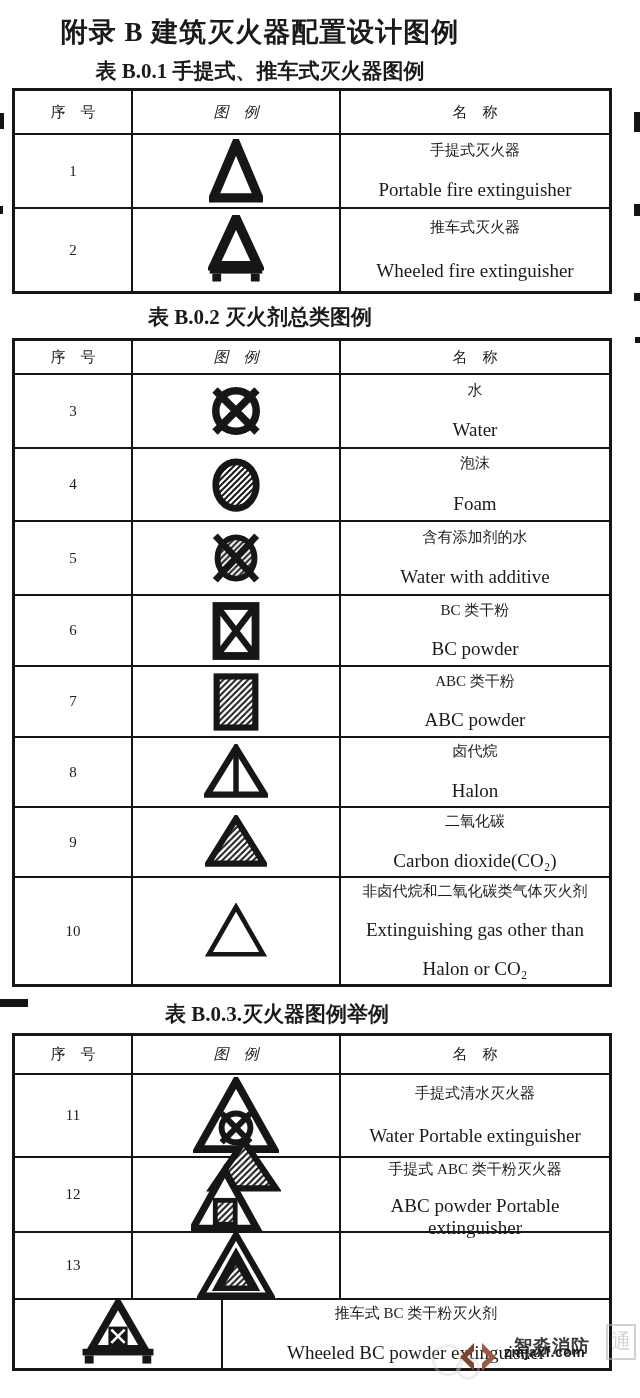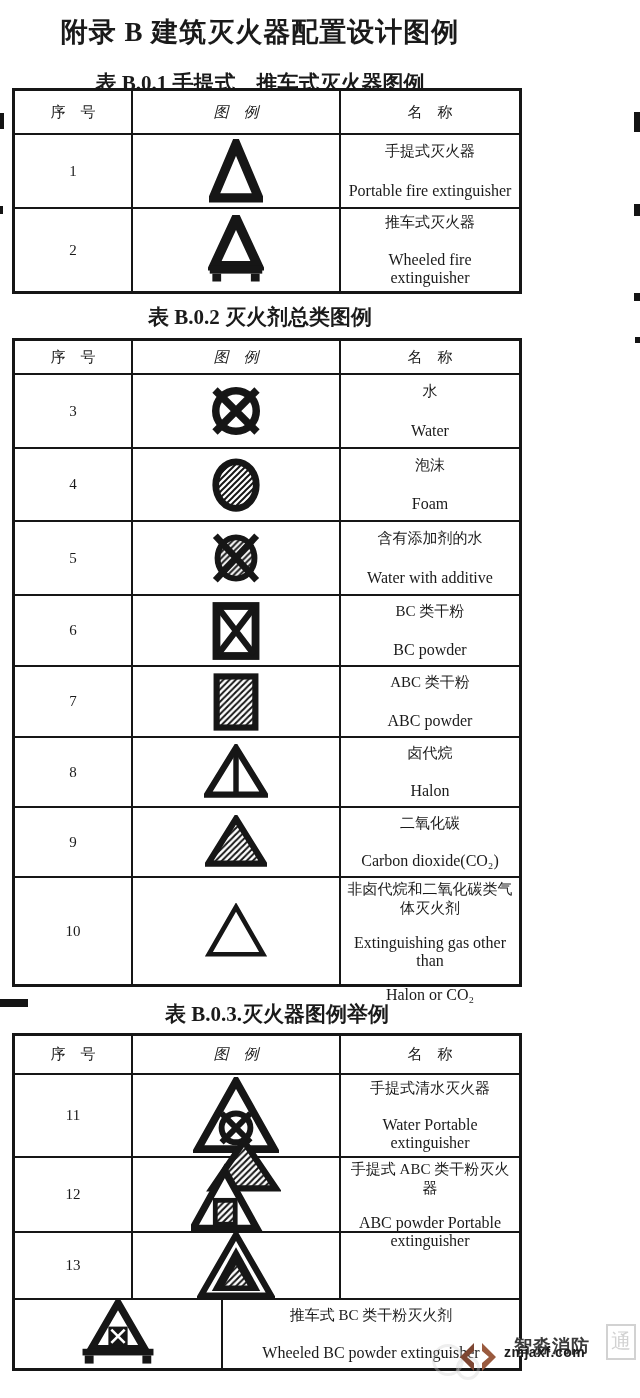--- a/index.html
+++ b/index.html
@@ -1,37 +1,37 @@
 <!DOCTYPE html>
 <html><head>
 <meta charset="utf-8">
 <style>
   html,body{margin:0;padding:0;background:#ffffff;}
   .page{position:relative;width:640px;height:1398px;background:#ffffff;overflow:hidden;
         font-family:"Liberation Serif","DejaVu Serif",serif;color:#1a1a1a;}
   .t-title{position:absolute;left:0;width:520px;text-align:center;font-weight:bold;}
   #main-title{top:14px;font-size:27px;letter-spacing:1px;}
-  #t1-title{top:69px;font-size:21px;}
+  #t1-title{top:57px;font-size:21px;}
   #t2-title{top:303px;font-size:21px;}
   #t3-title{top:1000px;font-size:21px;margin-left:17px;}
 
-  .tbl{position:absolute;left:12px;width:510px;border:3px solid #161616;box-sizing:border-box;background:#fff;}
+  .tbl{position:absolute;left:12px;width:600px;border:3px solid #161616;box-sizing:border-box;background:#fff;}
   #tbl1{top:88px;}  #tbl2{top:338px;}  #tbl3{top:1033px;}
 
   .trow{display:flex;box-sizing:border-box;}
   .trow + .trow{border-top:2px solid #161616;}
   .cell{box-sizing:border-box;display:flex;align-items:center;justify-content:center;}
   .c-no{flex:0 0 118px;border-right:2px solid #161616;font-size:15px;}
   .c-legend{flex:0 0 208px;border-right:2px solid #161616;position:relative;overflow:visible;font-style:italic;}
   .c-name{flex:1 1 auto;display:flex;flex-direction:column;justify-content:space-evenly;
           align-items:center;font-size:15px;text-align:center;padding:2px 6px;}
   .hdr-row .c-name{flex-direction:row;justify-content:center;}
   .hdr{font-size:15px;}
   .name-zh{font-size:15px;}
-  .name-en{font-size:16px;margin-top:16px;}
+  .name-en{font-size:19px;margin-top:16px;}
   .sym{display:block;}
   .sym-abs{position:absolute;left:50%;transform:translateX(-50%);z-index:2;}
 
   #watermark{position:absolute;right:4px;bottom:6px;width:176px;height:66px;z-index:6;
              font-family:"Liberation Sans","DejaVu Sans",sans-serif;}
   .wm-faint-box{position:absolute;right:0;top:-2px;width:26px;height:32px;border:2px solid #b5b5b5;
                 color:#b5b5b5;font-size:20px;line-height:30px;text-align:center;opacity:.6;}
   .wm-faint-blob{position:absolute;border:3px solid #cfcfcf;border-radius:50%;opacity:.35;}
   #wm-logo{position:absolute;left:0;top:14px;}
   #wm-brand{position:absolute;left:54px;top:8px;font-size:18px;font-weight:bold;color:#3a3a3a;

